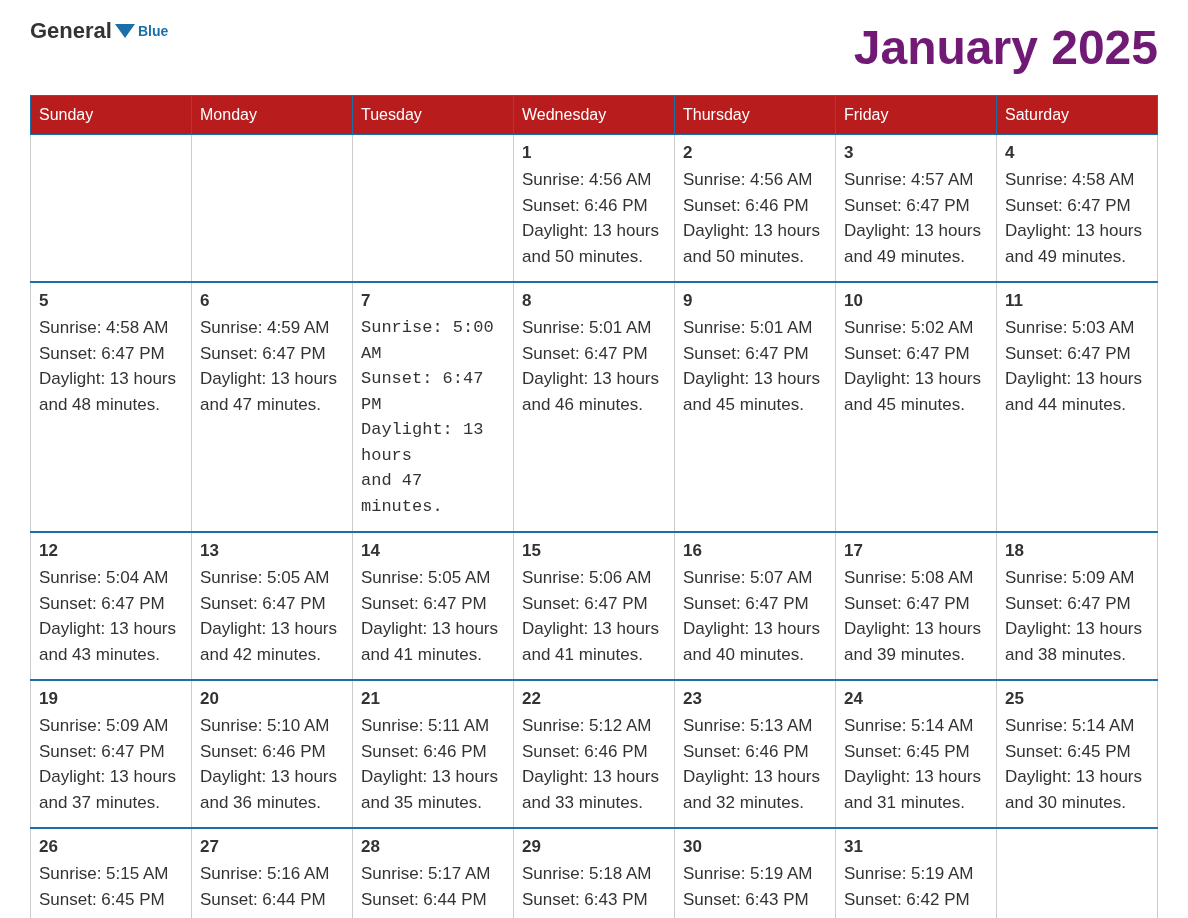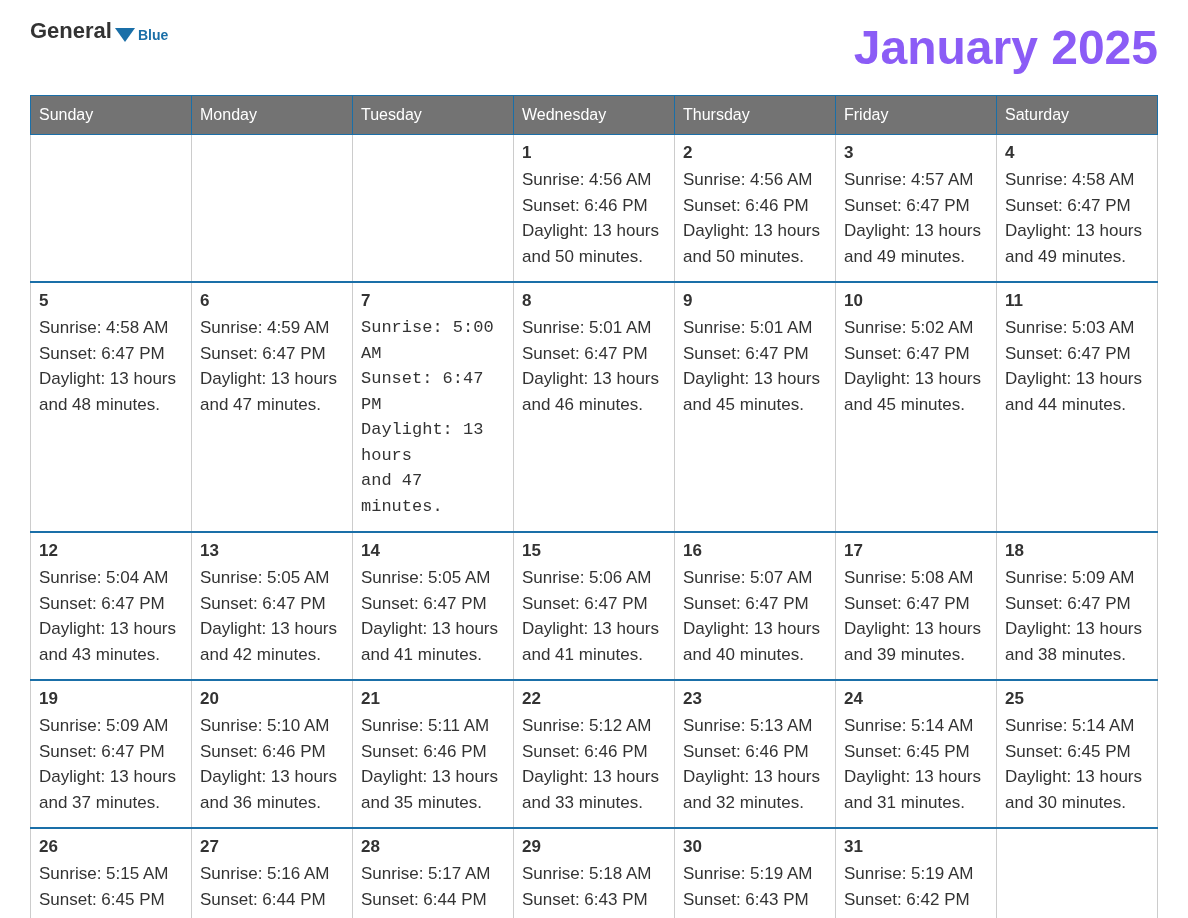--- a/index.html
+++ b/index.html
@@ -17,21 +17,21 @@
       align-items: flex-start;
       margin-bottom: 20px;
     }
     .logo {
       display: flex;
       flex-direction: column;
       align-items: flex-start;
     }
     .logo-text {
       display: flex;
-      align-items: flex-end;
+      align-items: center;
       font-size: 22px;
       font-weight: bold;
       color: #333;
       line-height: 1;
     }
     .logo-general {
       color: #333;
     }
     .logo-triangle {
       width: 0;
@@ -46,33 +46,33 @@
       color: #1a6fa8;
       font-size: 14px;
       font-weight: bold;
     }
     .title-section {
       text-align: right;
     }
     .month-title {
       font-size: 48px;
       font-weight: bold;
-      color: #8b5cf6;
+      color: #701a75;
     }
     .location {
       font-size: 20px;
       color: #555;
       margin-top: 4px;
     }
     .calendar {
       width: 100%;
       border-collapse: collapse;
     }
     .calendar thead tr {
-      background-color: #737373;
+      background-color: #b91c1c;
       color: #fff;
       margin-top: 32px;
     }
     .calendar thead th {
       padding: 10px 8px;
       text-align: left;
       font-size: 16px;
       font-weight: normal;
       border: 1px solid #1a6fa8;
     }

